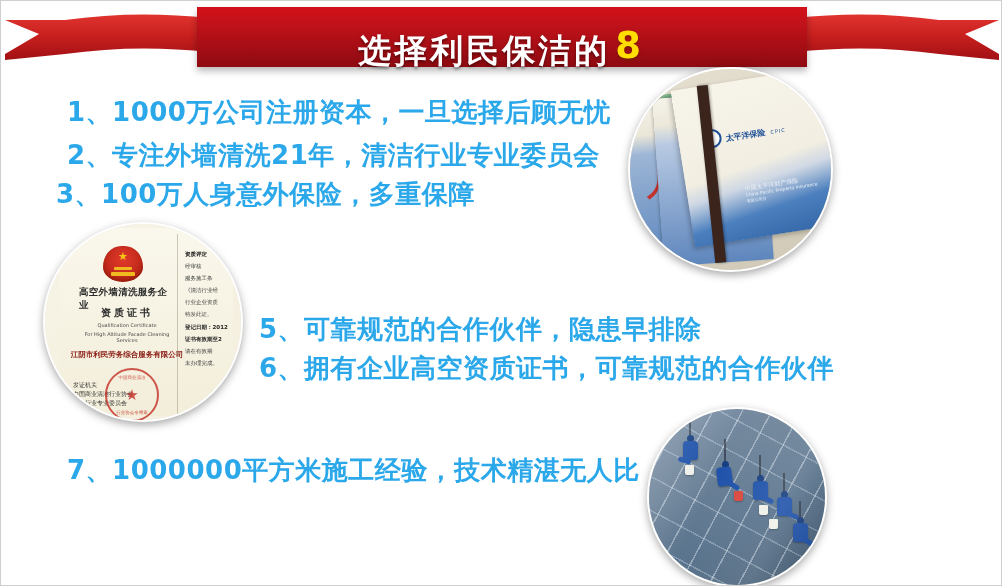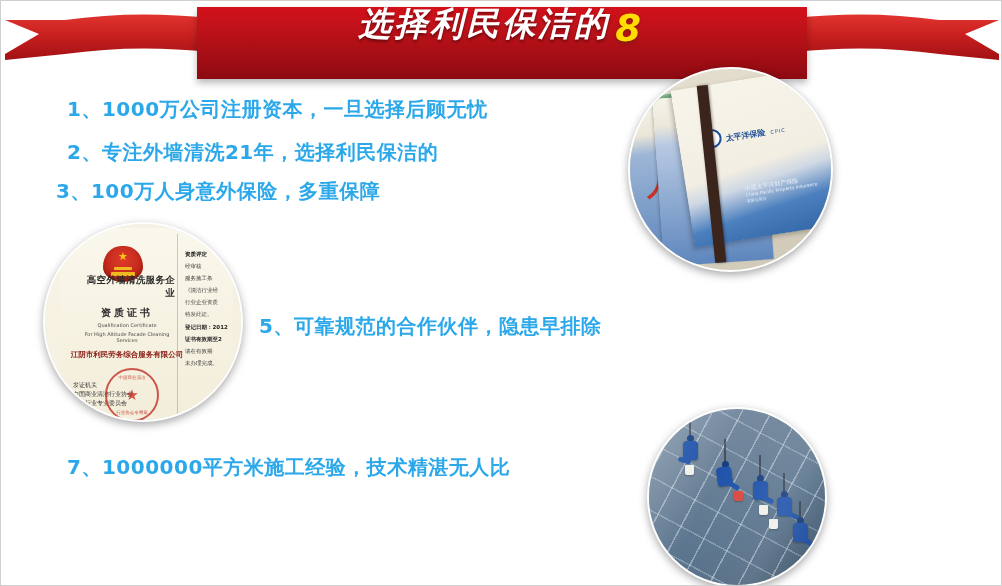--- a/index.html
+++ b/index.html
@@ -37,27 +37,26 @@
     height: 46px;
   }
   .ribbon-tail.left  { left: 4px; }
   .ribbon-tail.right { right: 4px; }
 
   .banner-center {
     position: absolute;
     left: 196px;
     top: 2px;
     width: 610px;
-    height: 72px;
+    height: 60px;
     background: linear-gradient(180deg, #d31019 0%, #c1121a 28%, #a20d14 72%, #8d0a11 100%);
     box-shadow: 0 4px 7px rgba(0,0,0,0.28);
     display: flex;
-    align-items: flex-start;
+    align-items: flex-end;
     justify-content: center;
-    font-style: italic;
   }
   .banner-fold-l, .banner-fold-r {
     position: absolute;
     top: 2px;
     width: 16px;
     height: 12px;
     background: #4d0206;
   }
   .banner-fold-l { left: 196px;  clip-path: polygon(0 0, 100% 0, 100% 100%); }
   .banner-fold-r { left: 790px;  clip-path: polygon(0 0, 100% 0, 0 100%); }
@@ -75,21 +74,21 @@
     color: #ffdd00;
     font-size: 37px;
     font-weight: bold;
     padding: 0 5px;
     text-shadow: 0 2px 3px rgba(90,40,0,0.55);
   }
 
   
   .reason {
     position: absolute;
-    font-size: 20px;
+    font-size: 26px;
     font-weight: bold;
     color: #2ba8ea;
     white-space: nowrap;
     letter-spacing: 0.5px;
     text-shadow: 1px 1px 0 rgba(255,255,255,0.95), -1px -1px 0 rgba(255,255,255,0.6);
     line-height: 1;
   }
   .r1 { left: 66px;  top: 98px;  }
   .r2 { left: 66px;  top: 141px; }
   .r3 { left: 55px;  top: 180px; }
@@ -220,22 +219,22 @@
   }
   .emblem-bar {
     position: absolute; left: 8px; bottom: 6px; width: 24px; height: 4px;
     background: #f0b91f; border-radius: 1px;
   }
   .emblem-bar2 {
     position: absolute; left: 11px; bottom: 12px; width: 18px; height: 3px;
     background: #f0b91f; border-radius: 1px;
   }
   .cert-title1 {
-    position: absolute; left: 20px; top: 46px; width: 96px;
-    text-align: right; font-size: 9.5px; font-weight: bold; color: #2a2a2a;
+    position: absolute; left: 20px; top: 58px; width: 96px;
+    text-align: left; font-size: 9.5px; font-weight: bold; color: #2a2a2a;
     letter-spacing: 0.3px;
   }
   .cert-title2 {
     position: absolute; left: 20px; top: 78px; width: 96px;
     text-align: center; font-size: 10px; font-weight: bold; color: #2a2a2a;
     letter-spacing: 3px;
   }
   .cert-en1 {
     position: absolute; left: 20px; top: 94px; width: 96px;
     text-align: center; font-size: 5px; color: #4a4a4a;
@@ -358,27 +357,30 @@
     <div class="banner-center">
       <span class="banner-title">选择利民保洁的</span>
       <span class="banner-num">8</span>
     </div>
   </div>
 
   <div class="reason r1">
     <span>1、</span><span>1000万公司注册资本，一旦选择后顾无忧</span>
   </div>
   <div class="reason r2">
-    <span>2、</span><span>专注外墙清洗21年，选择利民保洁的</span>
+    <span>2、</span><span>专注外墙清洗21年，清洁行业专业委员会</span>
   </div>
   <div class="reason r3">
     <span>3、</span><span>100万人身意外保险，多重保障</span>
   </div>
   <div class="reason r5">
     <span>5、</span><span>可靠规范的合作伙伴，隐患早排除</span>
+  </div>
+  <div class="reason r6">
+    <span>6、</span><span>拥有企业高空资质证书，可靠规范的合作伙伴</span>
   </div>
   <div class="reason r7">
     <span>7、</span><span>1000000平方米施工经验，技术精湛无人比</span>
   </div>
 
   <div class="photo photo-insurance">
     <div class="ins-bg"></div>
 
     <div class="orange-edge"></div>
     <div class="green-edge"></div>

